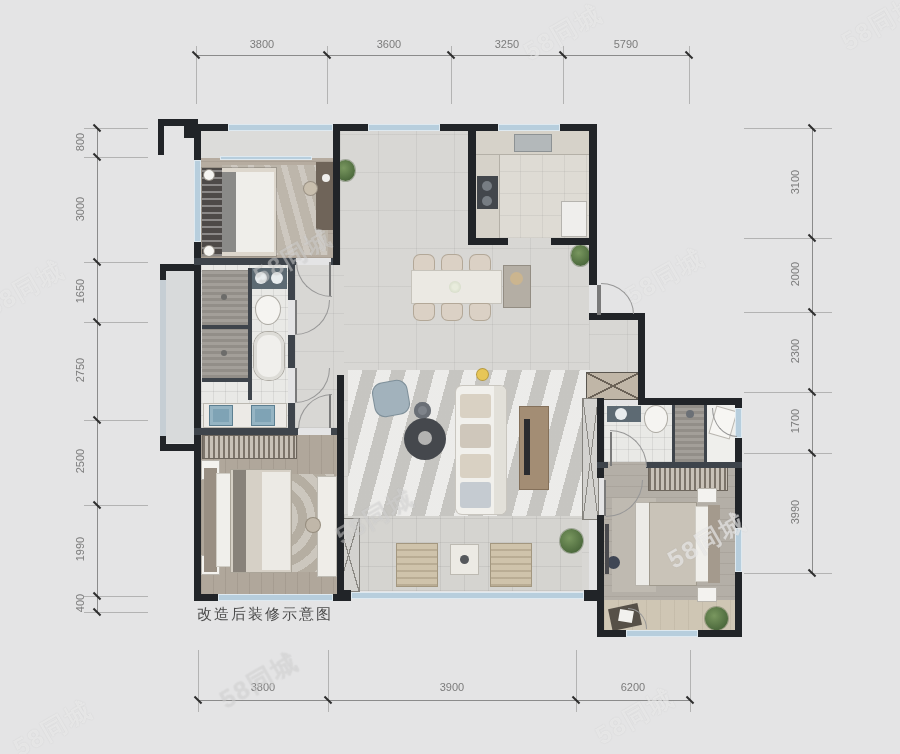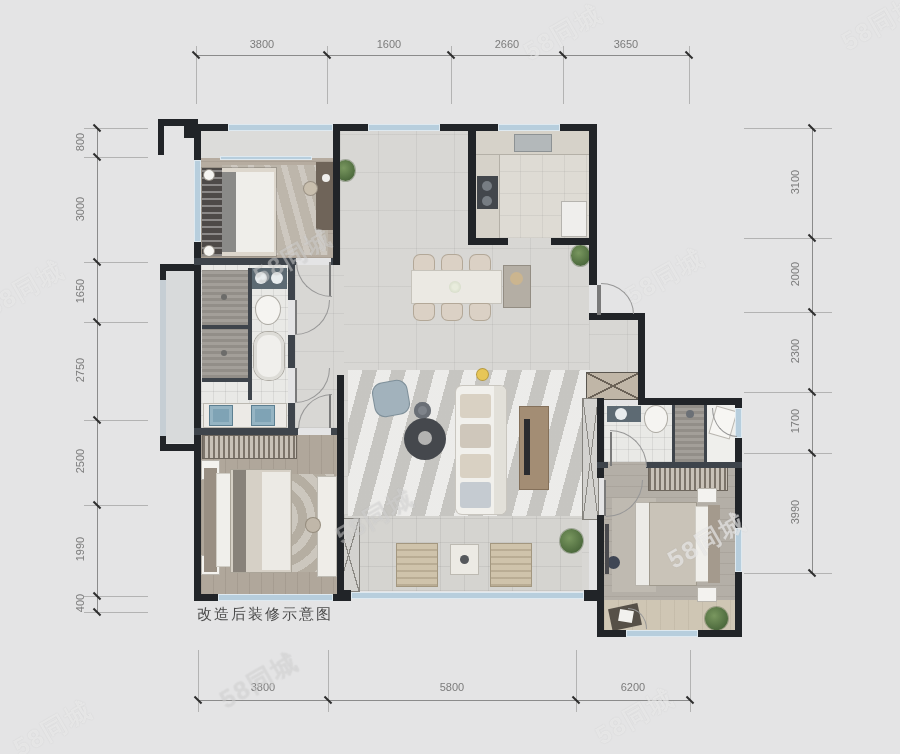--- a/index.html
+++ b/index.html
@@ -268,35 +268,35 @@
   <div class="ext" style="left:327px;top:46px;width:1px;height:58px;"></div>
   <div class="ext" style="left:451px;top:46px;width:1px;height:58px;"></div>
   <div class="ext" style="left:563px;top:46px;width:1px;height:58px;"></div>
   <div class="ext" style="left:689px;top:46px;width:1px;height:58px;"></div>
   <div class="tk" style="left:191px;top:54px;"></div>
   <div class="tk" style="left:322px;top:54px;"></div>
   <div class="tk" style="left:446px;top:54px;"></div>
   <div class="tk" style="left:558px;top:54px;"></div>
   <div class="tk" style="left:684px;top:54px;"></div>
   <span class="dim" style="left:240px;top:38px;">3800</span>
-  <span class="dim" style="left:367px;top:38px;">1600</span>
-  <span class="dim" style="left:485px;top:38px;">2660</span>
-  <span class="dim" style="left:604px;top:38px;">3650</span>
+  <span class="dim" style="left:367px;top:38px;">3600</span>
+  <span class="dim" style="left:485px;top:38px;">3250</span>
+  <span class="dim" style="left:604px;top:38px;">5790</span>
 
   <div class="dline" style="left:198px;top:700px;width:492px;height:1px;"></div>
   <div class="ext" style="left:198px;top:650px;width:1px;height:62px;"></div>
   <div class="ext" style="left:328px;top:650px;width:1px;height:62px;"></div>
   <div class="ext" style="left:576px;top:650px;width:1px;height:62px;"></div>
   <div class="ext" style="left:690px;top:650px;width:1px;height:62px;"></div>
   <div class="tk" style="left:193px;top:699px;"></div>
   <div class="tk" style="left:323px;top:699px;"></div>
   <div class="tk" style="left:571px;top:699px;"></div>
   <div class="tk" style="left:685px;top:699px;"></div>
   <span class="dim" style="left:241px;top:681px;">3800</span>
-  <span class="dim" style="left:430px;top:681px;">5800</span>
+  <span class="dim" style="left:430px;top:681px;">3900</span>
   <span class="dim" style="left:611px;top:681px;">6200</span>
 
   <div class="dline" style="left:97px;top:128px;width:1px;height:484px;"></div>
   <div class="ext" style="left:84px;top:128px;width:64px;height:1px;"></div>
   <div class="ext" style="left:84px;top:157px;width:64px;height:1px;"></div>
   <div class="ext" style="left:84px;top:262px;width:64px;height:1px;"></div>
   <div class="ext" style="left:84px;top:322px;width:64px;height:1px;"></div>
   <div class="ext" style="left:84px;top:420px;width:64px;height:1px;"></div>
   <div class="ext" style="left:84px;top:505px;width:64px;height:1px;"></div>
   <div class="ext" style="left:84px;top:596px;width:64px;height:1px;"></div>

